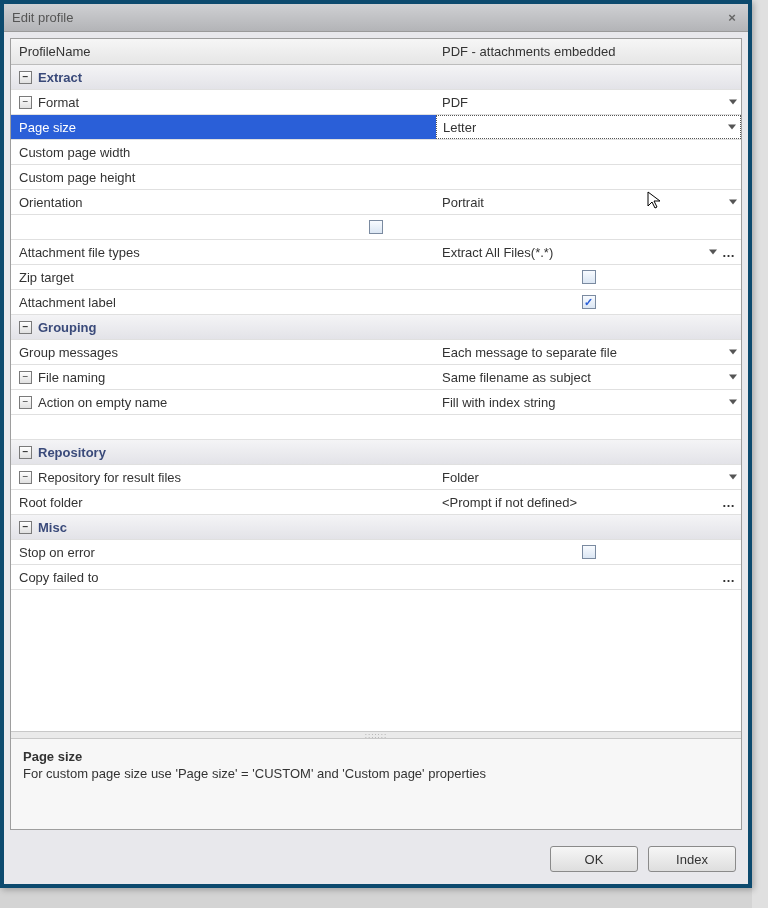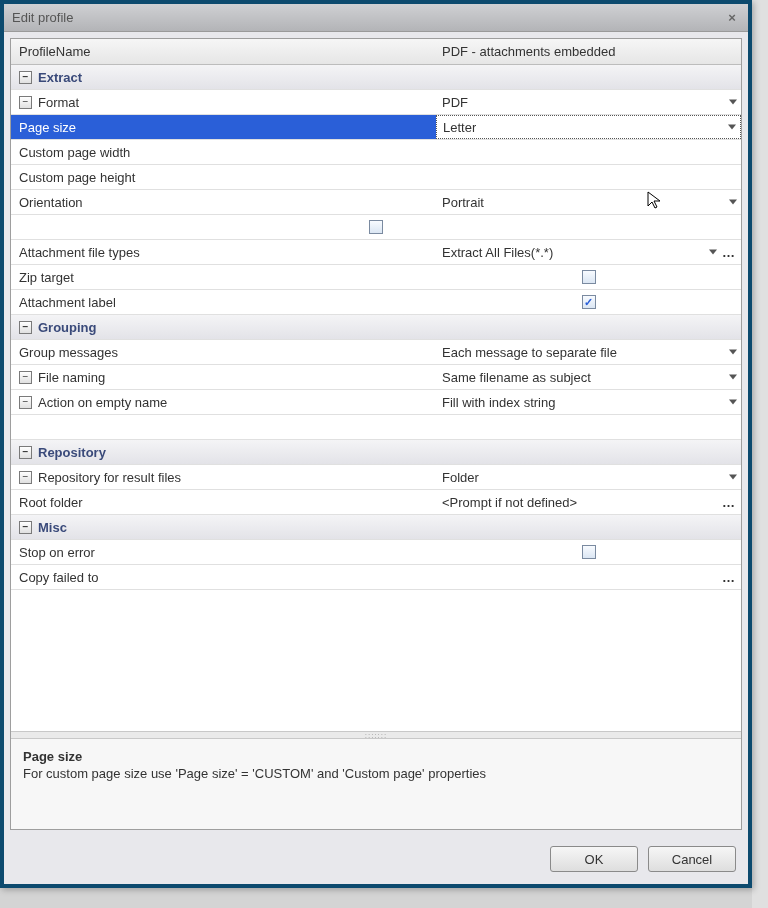--- a/index.html
+++ b/index.html
@@ -403,21 +403,21 @@
     <div class="gripper">:::::::</div>
 
     <div class="help">
       <div class="ht">Page size</div>
       <div>For custom page size use 'Page size' = 'CUSTOM' and 'Custom page' properties</div>
     </div>
   </div>
 
   <div class="footer">
     <div class="btn">OK</div>
-    <div class="btn">Cancel</div>
+    <div class="btn">Index</div>
   </div>
 
 </div>
 
 <div class="cursor-icon">
   <svg viewBox="0 0 20 20">
       <path d="M3 2 L3 16 L7 12 L10 18 L12 17 L9 11 L15 11 Z" fill="white" stroke="black" stroke-width="1"></path>
     </svg>
 </div>
 

